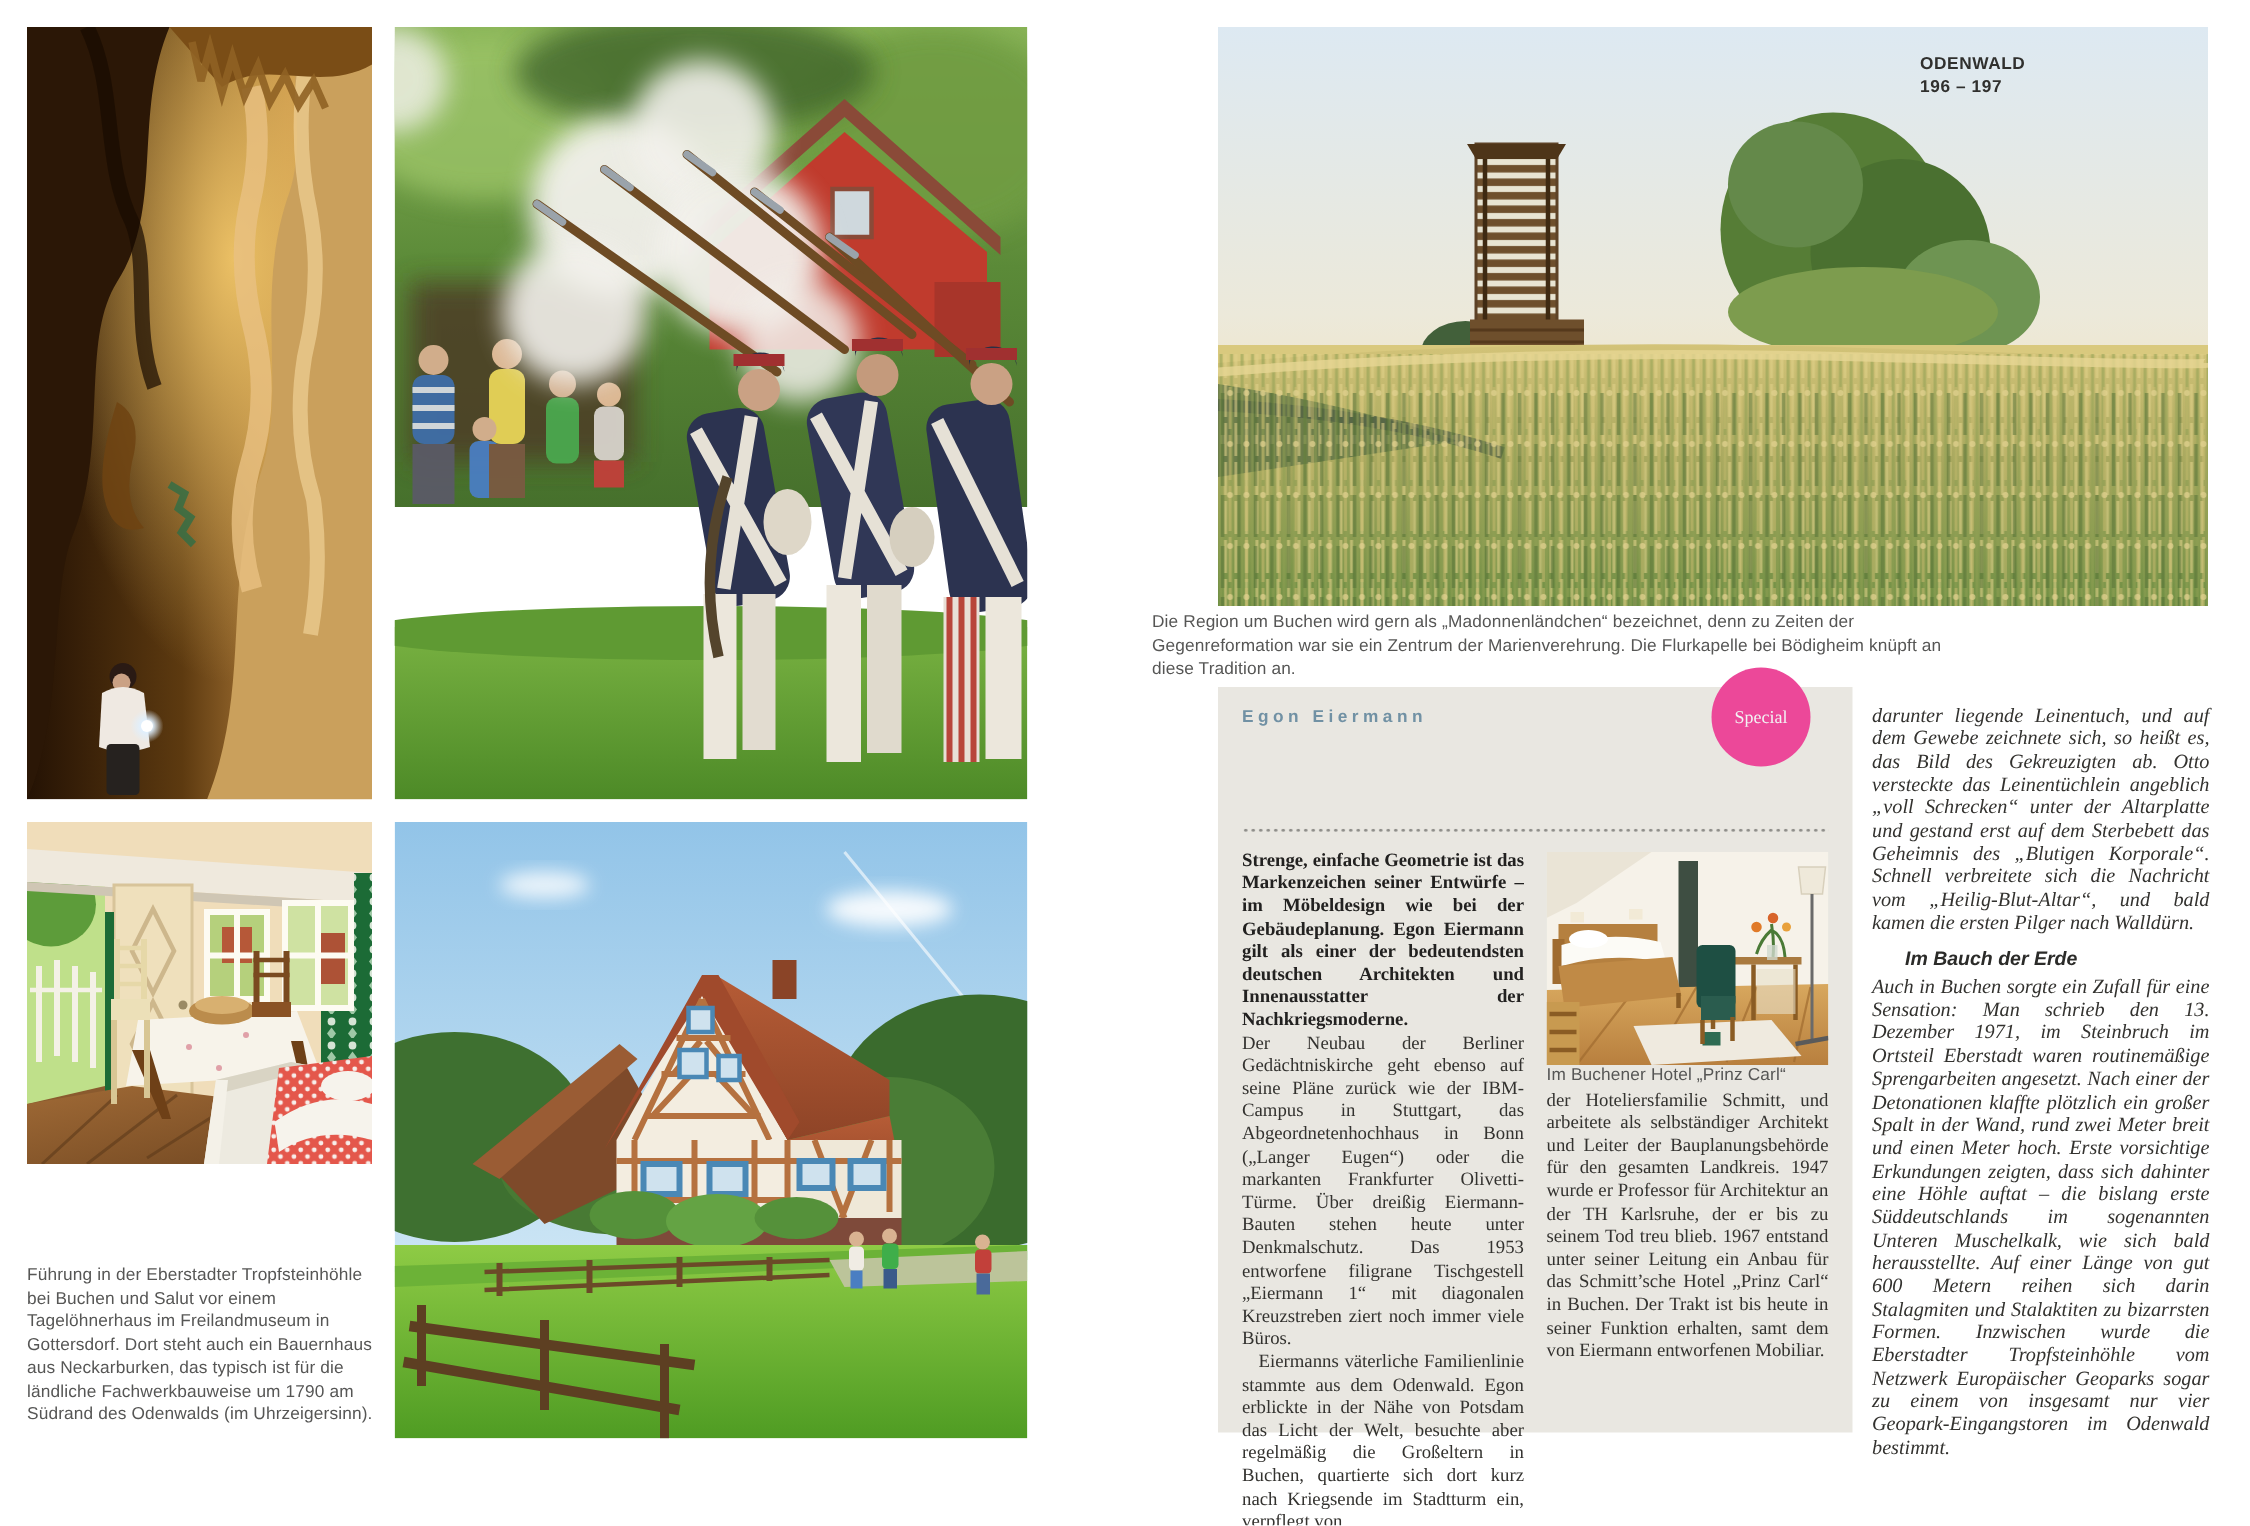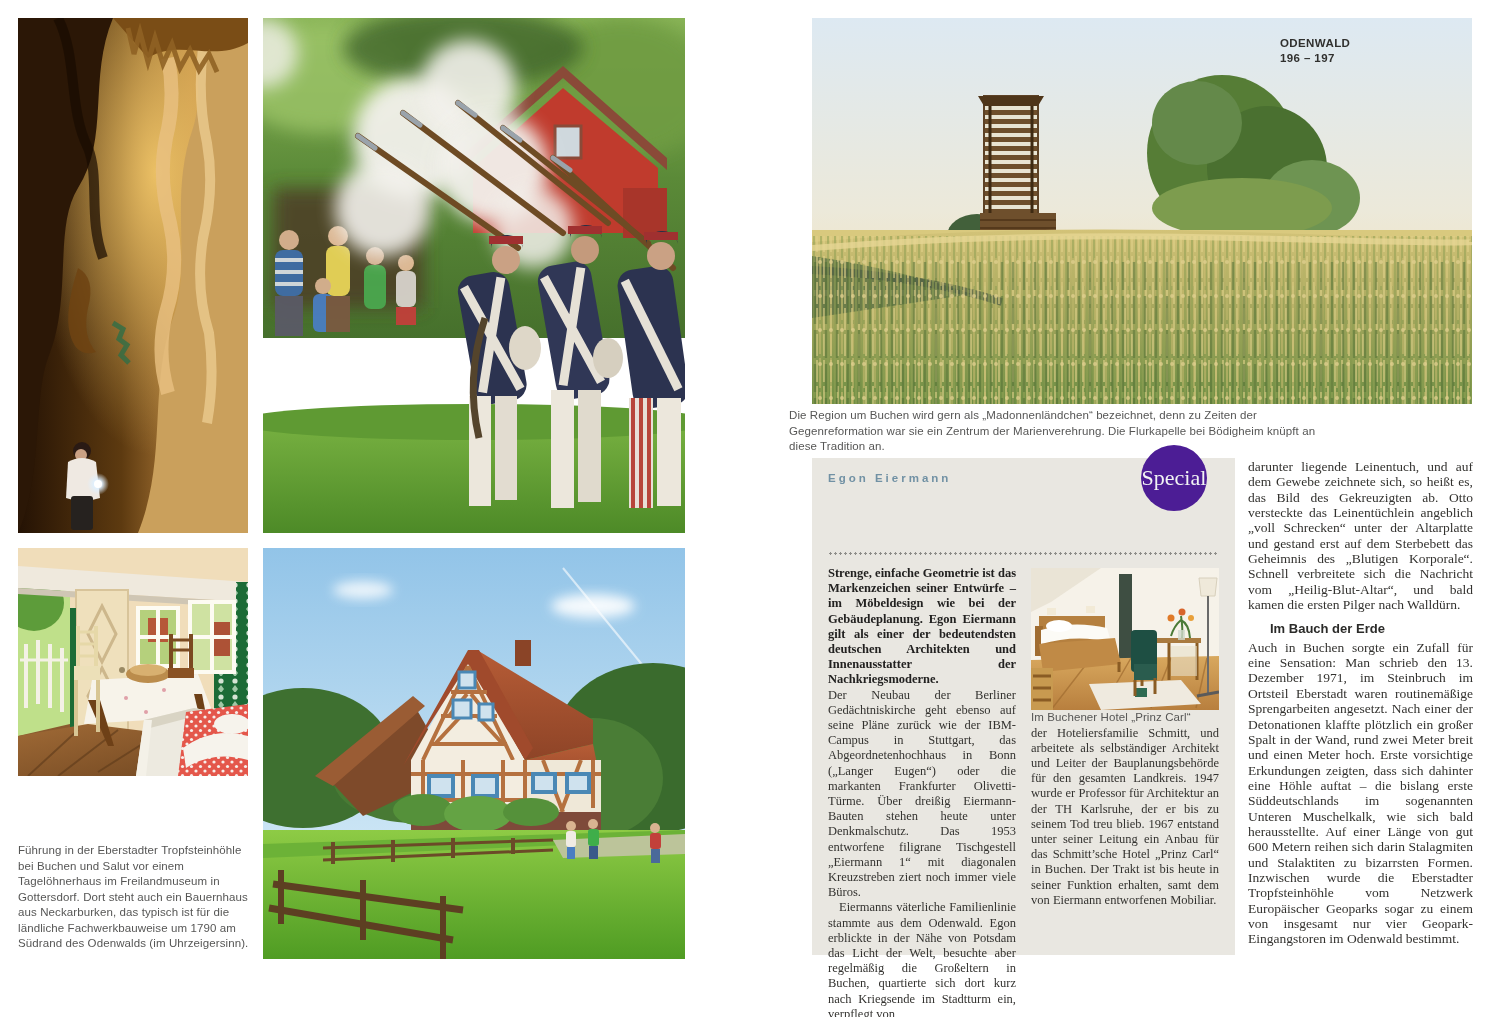--- a/index.html
+++ b/index.html
@@ -8,46 +8,46 @@
   .photo{position:absolute;overflow:hidden;}
   .photo svg{display:block;width:100%;height:100%;}
 
   
   .caption{font-family:"Liberation Sans", sans-serif;font-size:11.5px;line-height:15.5px;
            color:#565655;letter-spacing:.1px;}
   .page-header{position:absolute;left:1280px;top:36px;width:182px;
                font-family:"Liberation Sans", sans-serif;font-weight:bold;font-size:11.5px;
                line-height:15px;color:#30302e;letter-spacing:.4px;}
   .left-caption{position:absolute;left:18px;top:843px;width:234px;}
-  .field-caption{position:absolute;left:789px;top:408px;width:540px;}
+  .field-caption{position:absolute;left:768px;top:408px;width:540px;}
 
   .special-box{position:absolute;left:812px;top:458px;width:423px;height:497px;
                background:#e9e7e1;}
   .badge{position:absolute;left:1141px;top:445px;width:66px;height:66px;border-radius:50%;
-         background:#4c1d95;color:#f2f4f4;display:flex;align-items:center;justify-content:center;
-         font-family:"Liberation Serif", serif;font-size:22px;}
+         background:#ec4899;color:#f2f4f4;display:flex;align-items:center;justify-content:center;
+         font-family:"Liberation Serif", serif;font-size:12px;}
   .kicker{position:absolute;left:16px;top:14px;font-family:"Liberation Sans", sans-serif;
           font-weight:bold;font-size:11.5px;letter-spacing:3px;color:#7191a4;}
   .sp-title{position:absolute;left:16px;top:36px;width:380px;font-weight:bold;font-size:28px;
             line-height:32px;color:#161616;font-family:"Liberation Serif", serif;}
   .dotted-rule{position:absolute;left:16px;top:94px;width:391px;height:3px;
                background-image:radial-gradient(circle,#8f8e8a 1px,rgba(0,0,0,0) 1.2px);
                background-size:5px 3px;background-repeat:repeat-x;}
   .sp-col{position:absolute;top:108px;width:188px;font-size:12.5px;line-height:15.2px;
           text-align:justify;color:#33322f;}
   .sp-col1{left:16px;}
   .sp-col2{left:219px;}
   .sp-col p{margin:0;}
   .lead{font-weight:bold;color:#222120;}
   .indent{text-indent:11px;}
   .hotel-fig{position:relative;width:188px;height:142px;overflow:hidden;margin:2px 0 0 0;}
   .hotel-caption{margin:9px 0 12px 0;text-align:left;}
 
-  .main-col{position:absolute;left:1248px;top:459px;width:225px;font-size:13.5px;
-            line-height:15.35px;text-align:justify;color:#33322f;}
+  .main-col{position:absolute;left:1248px;top:469px;width:225px;font-size:13.5px;
+            line-height:15.35px;text-align:justify;color:#33322f;font-style:italic;}
   .main-col p{margin:0;}
   .subhead{font-family:"Liberation Sans", sans-serif;font-weight:bold;font-size:13px;
            color:#2b2b29;margin:9px 0 3px 0 !important;text-align:left;padding-left:22px;}
 </style>
 </head>
 <body>
 
 <div class="spread">
 
   <div class="photo" style="left:18px;top:18px;width:230px;height:515px;">

